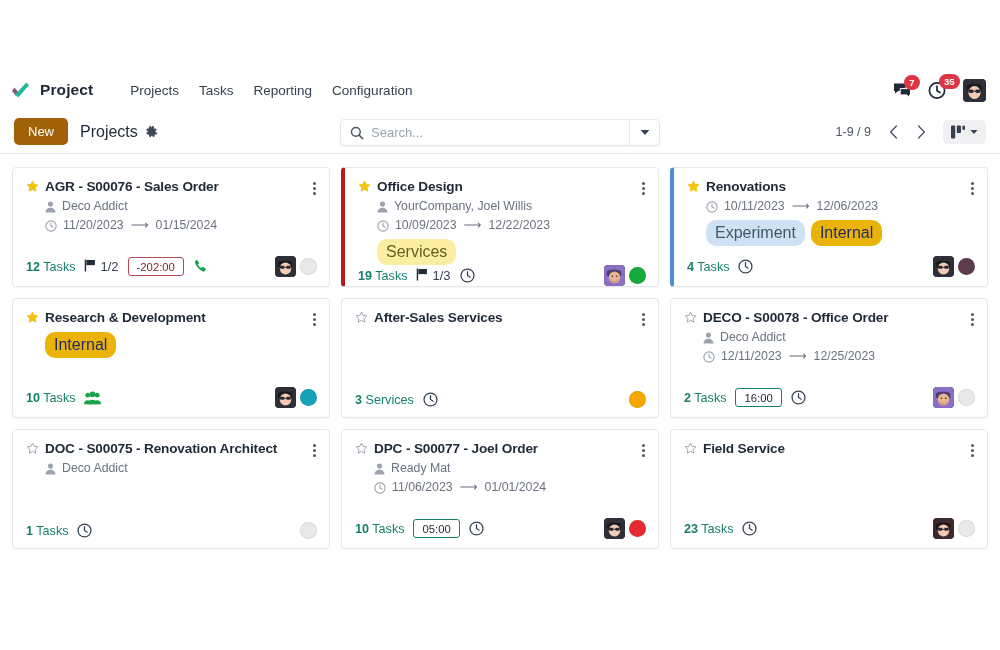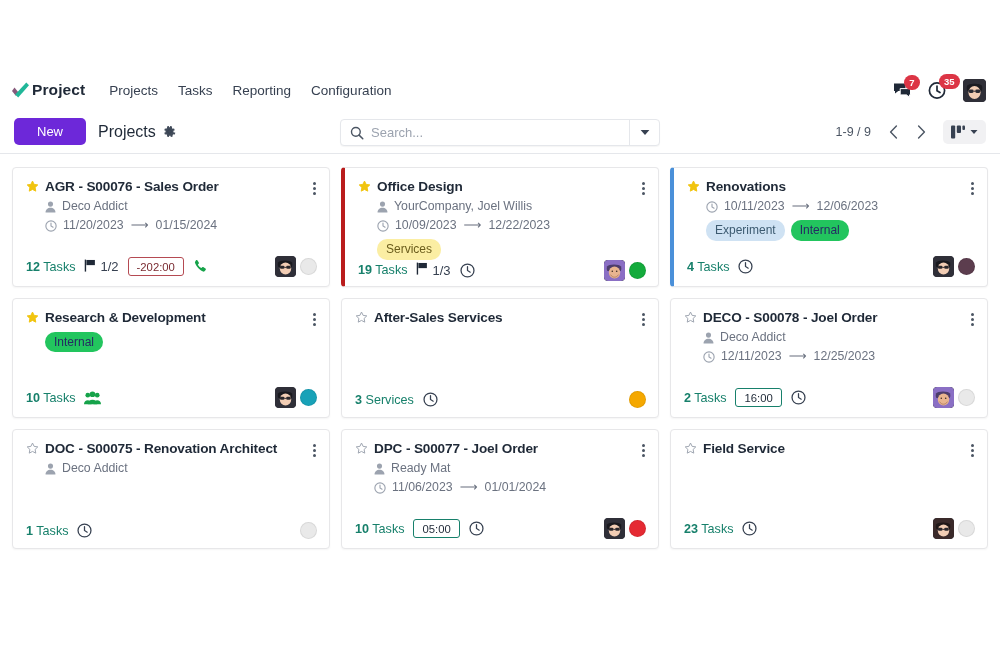--- a/index.html
+++ b/index.html
@@ -13,21 +13,21 @@
   .app { width: 1000px; height: 650px; position: relative; background:#fff; }
 
   
   .navbar {
     height: 40px;
     display: flex; align-items: center;
     padding: 0 14px 0 10px;
     margin-top: 70px;
     position: relative;
   }
-  .brand { display: flex; align-items: center; margin-right: 14px; }
+  .brand { display: flex; align-items: center; gap: 8px; margin-right: 27px; }
   .logo-check { width: 22px; height: 20px; position: relative; }
   .brand-name { font-size: 15.5px; font-weight: 700; color: #1f2937; letter-spacing: .1px; }
   .menu { display: flex; align-items: center; gap: 0; }
   .menu-item {
     font-size: 13.5px; color: #374151; padding: 6px 10px;
     border-radius: 4px; cursor: pointer; white-space: nowrap;
   }
   .nav-right { margin-left: auto; display: flex; align-items: center; gap: 16px; }
   .icon-badge { position: relative; display: flex; align-items: center; cursor: pointer; }
   .badge-count {
@@ -42,23 +42,23 @@
     background: #2b2b33; cursor: pointer; position: relative;
   }
 
   
   .cp {
     height: 44px; display: flex; align-items: center;
     padding: 0 14px 0 14px; position: relative;
     border-bottom: 1px solid #e5e7eb;
   }
   .btn-new {
-    background: #6d28d9; color: #fff;
+    background: #a16207; color: #fff;
     font-size: 13px; font-weight: 500;
-    padding: 6px 23px; border-radius: 5px;
+    padding: 6px 14px; border-radius: 5px;
     border: none; cursor: pointer;
   }
   .bc-title {
     font-size: 16px; color: #1f2937; margin-left: 12px; font-weight: 400;
   }
   .gear-icon { margin-left: 7px; cursor: pointer; display:inline-flex; vertical-align:middle; }
 
   .searchbar {
     position: absolute; left: 340px; top: 9px;
     width: 320px; height: 27px;
@@ -129,26 +129,26 @@
   .meta-row {
     display: flex; align-items: center; gap: 6px;
     font-size: 12.3px; color: #6b7280; line-height: 1.55;
   }
   .meta-row .mi { flex: none; display: flex; align-items: center; }
   .dates { display: flex; align-items: center; gap: 7px; }
   .arrow-r { color: #6b7280; font-size: 12.5px; }
 
   .tags { display: flex; gap: 6px; margin-top: 4px; }
   .tag {
-    font-size: 12px; padding: 2px 9px; border-radius: 10px;
+    font-size: 16px; padding: 2px 9px; border-radius: 10px;
     line-height: 1.35; white-space: nowrap;
   }
   .tag-yellow { background: #fbeea3; color: #6b5d1c; }
   .tag-lblue  { background: #cfe2f3; color: #3c5a70; }
-  .tag-indigo { background: #22c55e; color: #252a63; text-align: center; }
+  .tag-indigo { background: #eab308; color: #252a63; text-align: center; }
 
   .card-foot {
     margin-top: auto; display: flex; align-items: center; gap: 9px;
   }
   .tasks-link {
     font-size: 12.6px; color: #17806b; cursor: pointer; white-space: nowrap;
   }
   .tasks-link b { font-weight: 700; }
   .milestone { display: flex; align-items: center; gap: 4px; font-size: 13px; color: #374151; }
   .time-badge {
@@ -517,21 +517,21 @@
           <span class="foot-right">
             <span class="status-dot" style="background:#f5a800"></span>
           </span>
         </div>
       </div>
       <div class="card">
         <div class="card-head">
           <span class="star"><svg width="13" height="13" viewBox="0 0 16 16">
               <path d="M8 1.3l2 4.1 4.5.6-3.3 3.2.8 4.5L8 11.6 4 13.7l.8-4.5L1.5 6l4.5-.6z" fill="none" stroke="#9ca3af" stroke-width="1.2" stroke-linejoin="round"></path>
             </svg></span>
-          <span class="card-title">DECO - S00078 - Joel Order</span>
+          <span class="card-title">DECO - S00078 - Office Order</span>
           <span class="dots">
             <i></i>
             <i></i>
             <i></i>
           </span>
         </div>
         <div class="card-body">
           <div class="meta-row">
             <span class="mi">
               <svg width="11" height="12" viewBox="0 0 12 13">

